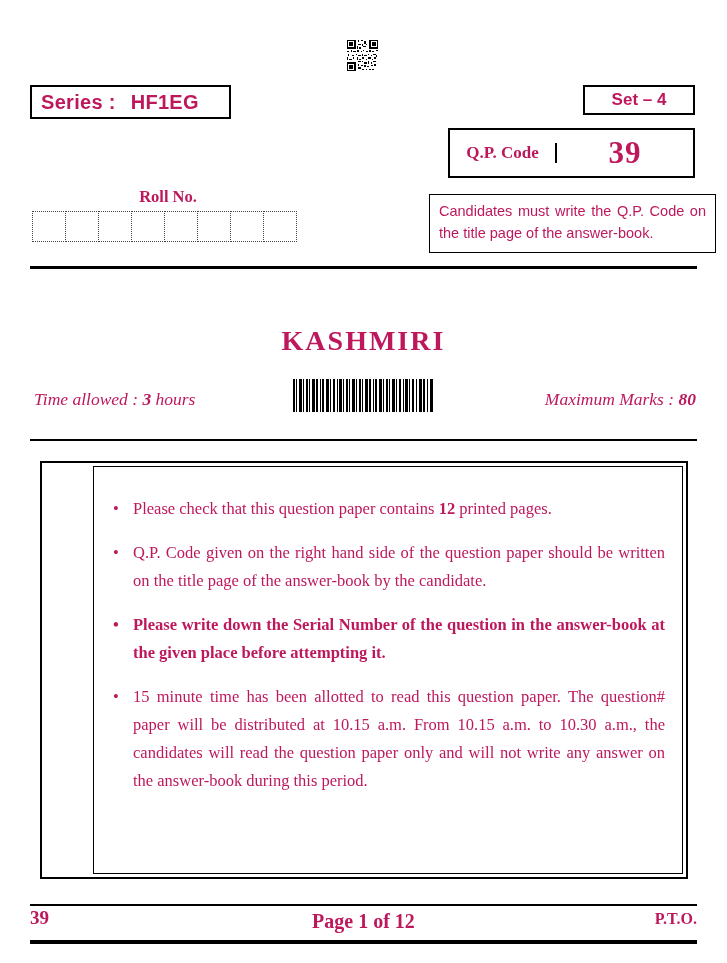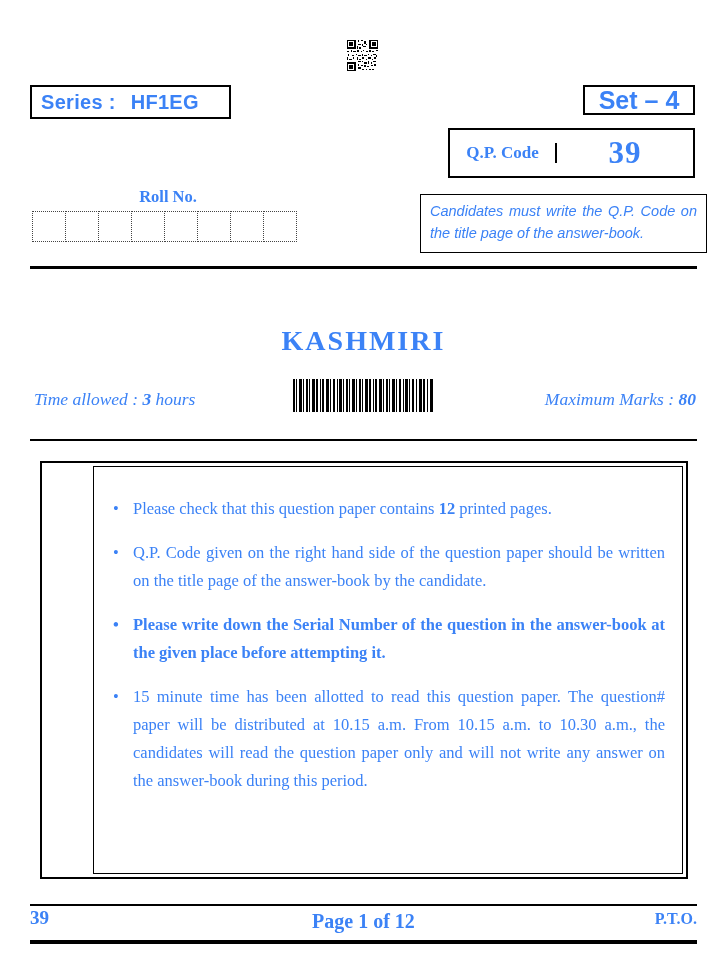--- a/index.html
+++ b/index.html
@@ -1,55 +1,55 @@
 <!DOCTYPE html>
 <html><head>
 <meta charset="utf-8">
 <style>
   * { margin:0; padding:0; box-sizing:border-box; }
   html,body { background:#fff; }
   .page {
     position:relative; width:727px; height:963px; margin:0 auto;
-    background:#fff; color:#3b82f6;
+    background:#fff; color:#be185d;
     font-family:"Liberation Serif", serif;
     overflow:hidden;
   }
 
   
   .qr { position:absolute; left:347px; top:40px; width:31px; height:31px; }
 
   
   .series-box {
     position:absolute; left:30px; top:85px; width:201px; height:34px;
     border:2px solid #000; display:flex; align-items:center; padding-left:9px;
     font-family:"Liberation Sans", sans-serif; font-weight:bold; font-size:20px; letter-spacing:0.3px;
   }
   .series-value { margin-left:15px; }
   .set-box {
     position:absolute; left:583px; top:85px; width:112px; height:30px;
     border:2px solid #000; display:flex; align-items:center; justify-content:center;
-    font-family:"Liberation Sans", sans-serif; font-weight:bold; font-size:25px;
+    font-family:"Liberation Sans", sans-serif; font-weight:bold; font-size:17px;
   }
 
   
   .qp-box { position:absolute; left:448px; top:128px; width:247px; height:50px; border:2px solid #000; display:flex;align-items:center; }
   .qp-label { width:107px; border-right:2px solid #000; display:flex; align-items:center; justify-content:center; font-weight:bold; font-size:17px; }
   .qp-value { flex:1; display:flex; align-items:center; justify-content:center; font-weight:bold; font-size:31px; letter-spacing:1px; }
 
   
   .roll-label { position:absolute; left:32px; top:187px; width:272px; text-align:center; font-weight:bold; font-size:16.5px; }
   .roll-cells { position:absolute; left:32px; top:211px; display:flex; }
   .roll-cell { width:34px; height:31px; border:1px dotted #444; margin-left:-1px; background:#fff; }
   .roll-cell:first-child { margin-left:0; }
 
   
   .note-box {
-    position:absolute; left:420px; top:194px; width:287px; height:59px;
+    position:absolute; left:429px; top:194px; width:287px; height:59px;
     border:1.5px solid #000; padding:6px 9px 8px 9px;
-    font-family:"Liberation Sans", sans-serif; font-size:14.5px; line-height:1.5; text-align:justify;font-style:italic;
+    font-family:"Liberation Sans", sans-serif; font-size:14.5px; line-height:1.5; text-align:justify;
   }
 
   
   .rule { position:absolute; left:30px; width:667px; background:#000; }
   .rule-1 { top:266px; height:2.5px; }
   .rule-2 { top:439px; height:2px; }
   .rule-3 { top:904px; height:2px; }
   .rule-4 { top:940px; height:3.5px; }
 
   

